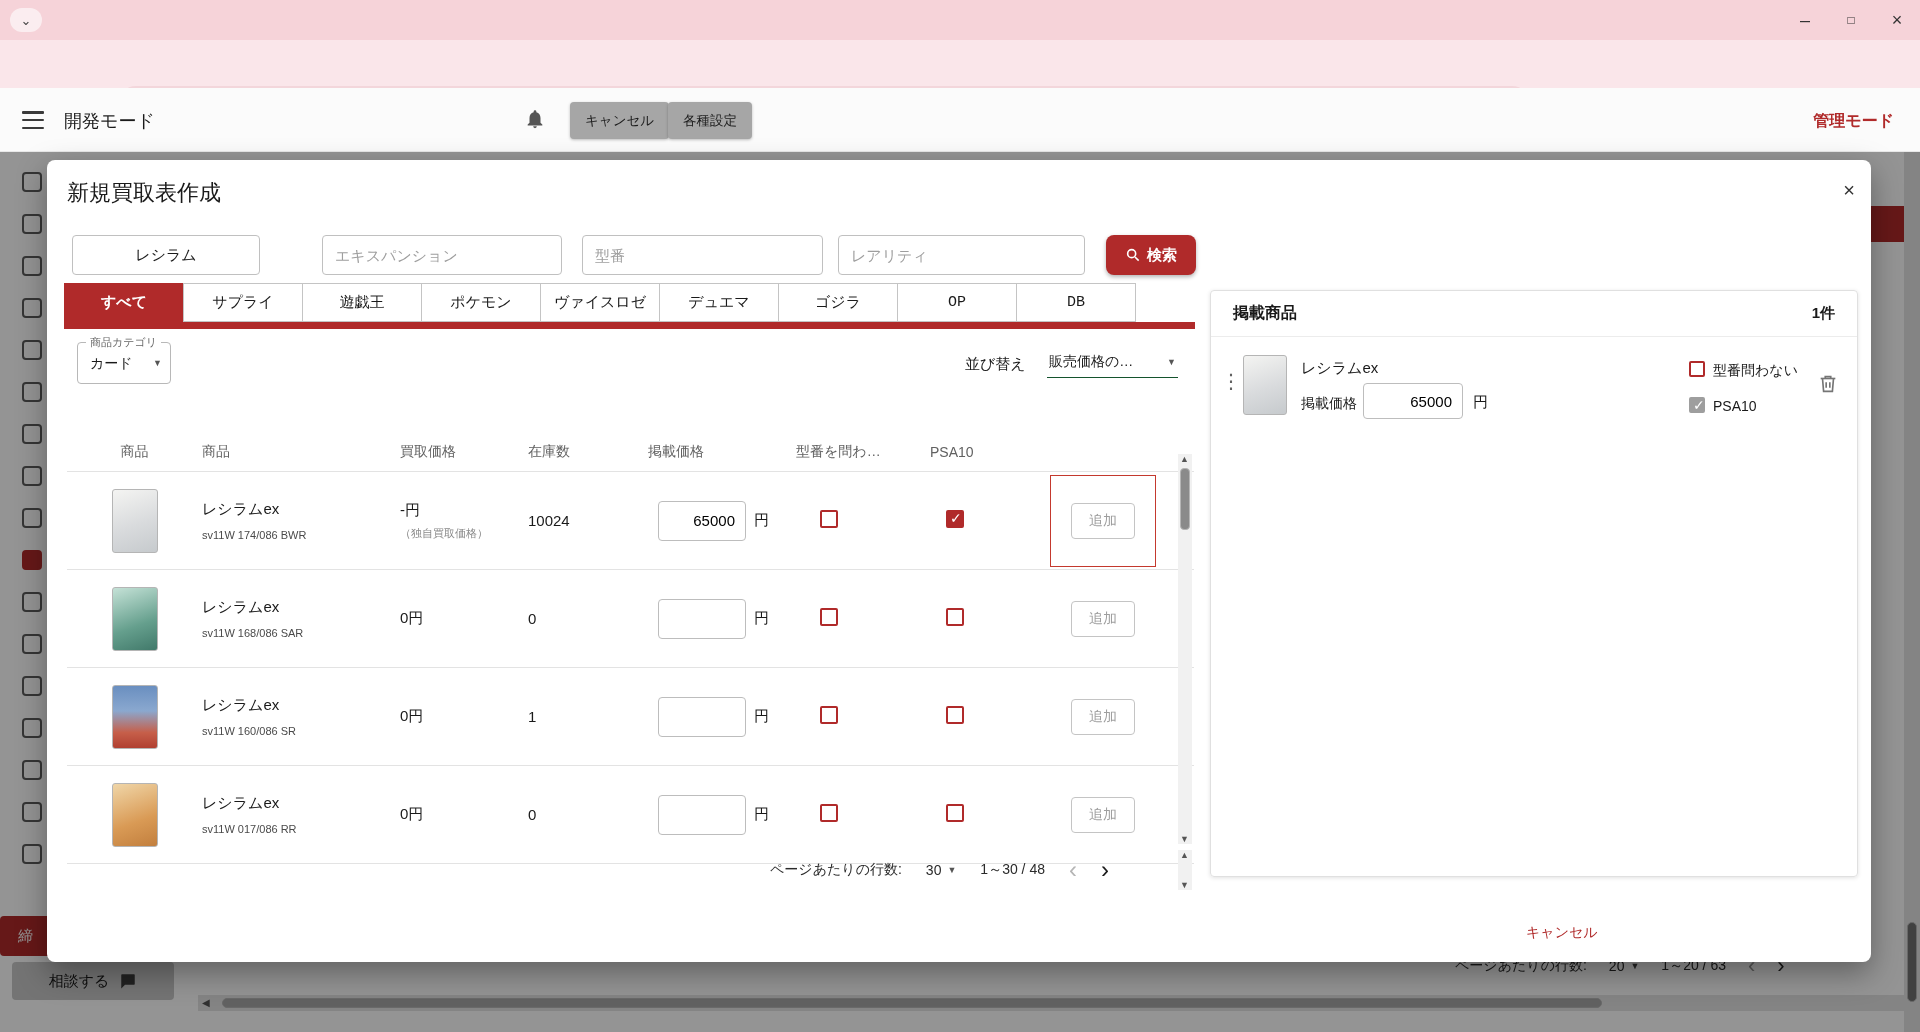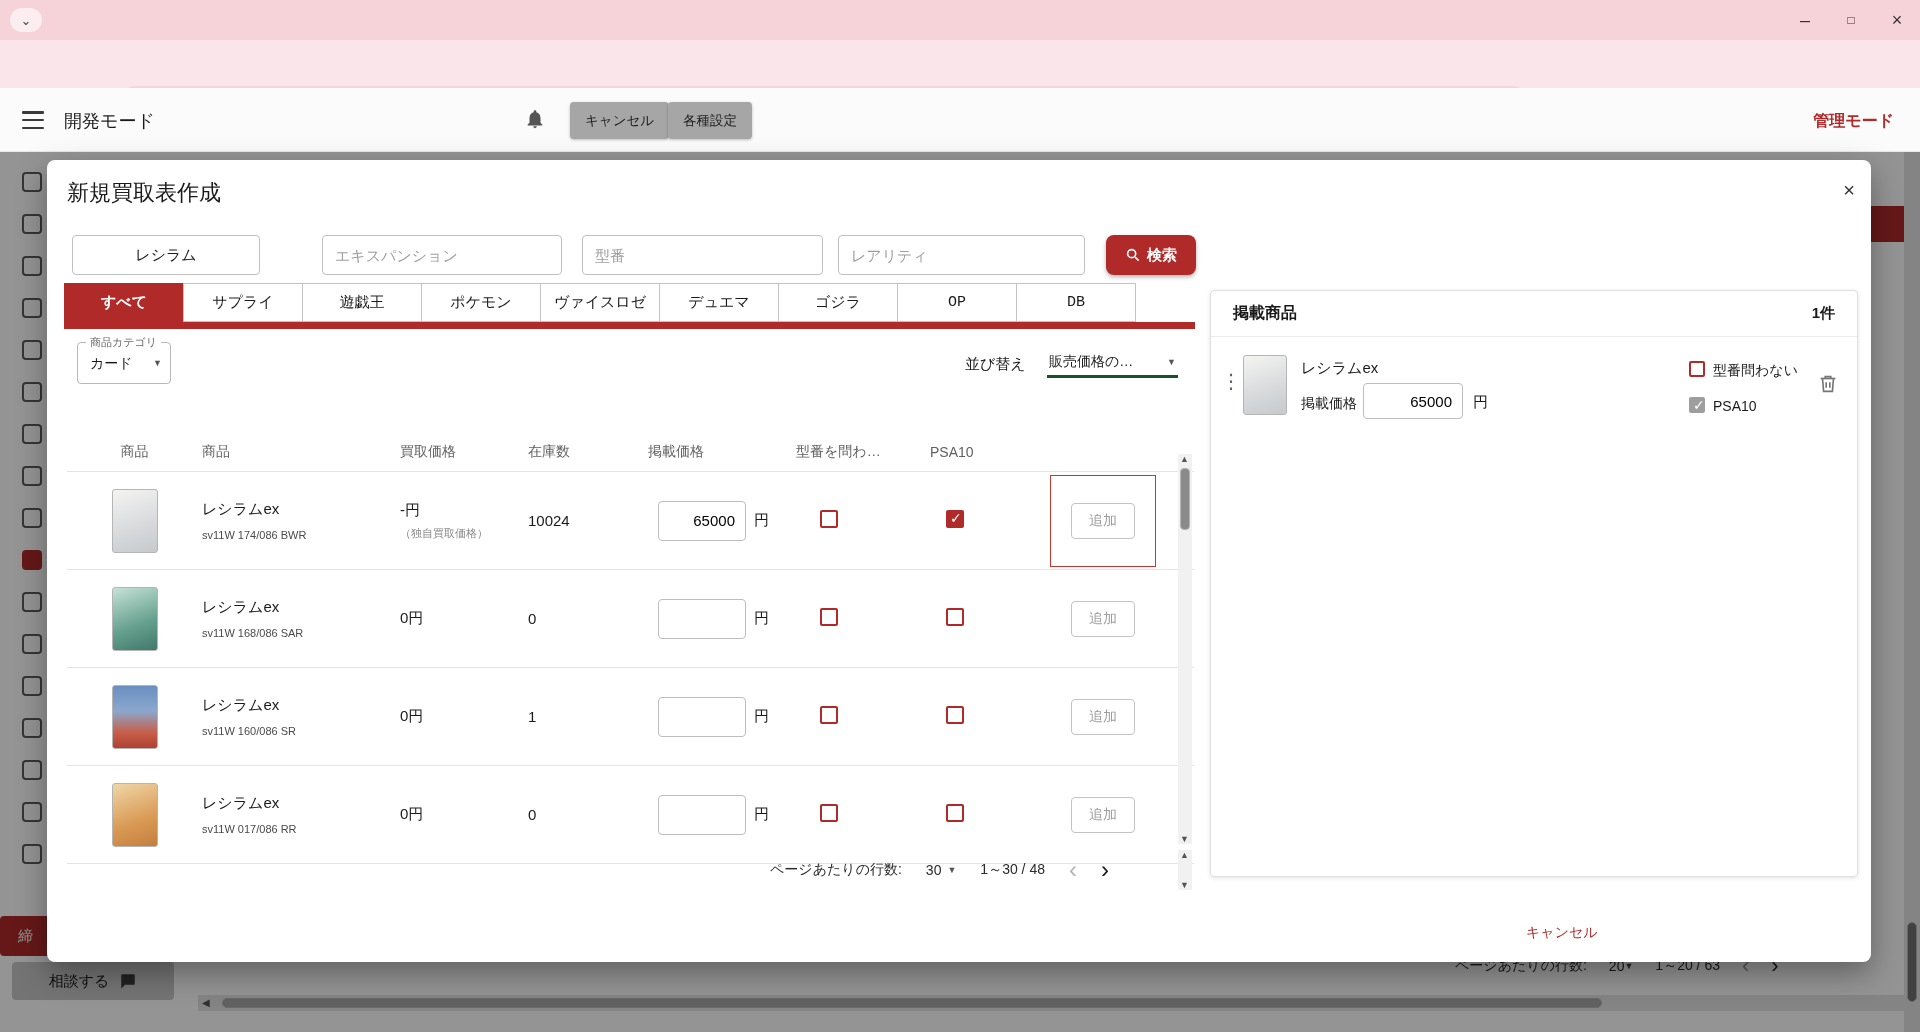--- a/index.html
+++ b/index.html
@@ -27,21 +27,21 @@
 
   
   .sidebar { position:absolute; left:0; top:152px; width:64px; height:880px; background:#fff; z-index:1; padding-top:20px; }
   .side-ico { width:20px; height:20px; border:2px solid #5c5c5c; border-radius:4px; margin:0 auto 22px auto; }
   .side-ico.active { background:#b02a2a; border-color:#b02a2a; }
   .bg-scrollup { position:absolute; left:205px; top:184px; font-size:12px; color:#222; z-index:1; }
   .bg-red-sliver { position:absolute; left:1864px; top:206px; width:48px; height:36px; background:#b02a2a; border-radius:4px; z-index:1; }
   .shime-btn { position:absolute; left:0; top:916px; width:70px; height:40px; background:#b02a2a; color:#fff; font-size:15px; border:none; border-radius:4px; z-index:1; text-align:left; padding-left:18px; }
   .consult-btn { position:absolute; left:12px; top:962px; width:162px; height:38px; background:#c9c9c9; border:none; border-radius:4px; font-size:15px; color:#1a1a1a; display:flex; align-items:center; justify-content:center; gap:10px; z-index:1; }
   .bg-pagination { position:absolute; left:1455px; top:948px; height:36px; display:flex; align-items:center; gap:22px; font-size:14px; color:#2a2a2a; z-index:1; }
-  .bg-pagination .dd { display:flex; align-items:center; }
+  .bg-pagination .dd { display:flex; align-items:center; gap:6px; }
   .bg-pagination .chev { font-size:22px; color:#2a2a2a; }
   .bg-pagination .chev.disabled { color:#9a9a9a; }
   .hscroll { position:absolute; left:198px; top:995px; width:1706px; height:16px; background:#e3e3e3; z-index:1; }
   .hscroll .arrow { position:absolute; left:4px; top:2px; font-size:10px; color:#555; }
   .hscroll .thumb { position:absolute; left:24px; top:3px; width:1380px; height:10px; background:#a8a8a8; border-radius:5px; }
   .vscroll { position:absolute; left:1904px; top:152px; width:16px; height:880px; background:#e3e3e3; z-index:1; }
   .vscroll .thumb { position:absolute; left:3px; top:770px; width:10px; height:80px; background:#707070; border-radius:5px; }
 
   .overlay { position:absolute; left:0; top:152px; width:1920px; height:880px; background:rgba(0,0,0,.42); z-index:5; }
 
@@ -59,21 +59,21 @@
   .tab:first-child { margin-left:0; }
   .tab.active { background:#b02a2a; border-color:#b02a2a; color:#fff; font-weight:bold; }
   .tabs-bar { position:absolute; left:17px; top:162px; width:1131px; height:7px; background:#b02a2a; }
 
   .cat-select { position:absolute; left:30px; top:182px; width:94px; height:42px; border:1px solid #b8b8b8; border-radius:4px; }
   .cat-select .flabel { position:absolute; left:8px; top:-8px; background:#fff; padding:0 4px; font-size:11px; color:#666; white-space:nowrap; }
   .cat-select .fvalue { position:absolute; left:12px; top:12px; font-size:14px; color:#1a1a1a; }
   .cat-select .caret { position:absolute; right:8px; top:15px; font-size:9px; color:#555; }
 
   .sort-label { position:absolute; left:918px; top:195px; font-size:15px; color:#1a1a1a; }
-  .sort-select { position:absolute; left:1000px; top:186px; width:131px; height:32px; border-bottom:3px solid #14532d; }
+  .sort-select { position:absolute; left:1000px; top:186px; width:131px; height:32px; border-bottom:1px solid #14532d; }
   .sort-select .fvalue { position:absolute; left:2px; top:7px; font-size:14px; color:#1a1a1a; }
   .sort-select .caret { position:absolute; right:2px; top:11px; font-size:9px; color:#555; }
 
   .table { position:absolute; left:20px; top:272px; width:1127px; }
   .thead { display:flex; align-items:center; height:40px; border-bottom:1px solid #e3e3e3; font-size:14px; color:#616161; }
   .trow { display:flex; align-items:center; height:98px; border-bottom:1px solid #e3e3e3; }
   .c1{width:135px;} .c2{width:190px;} .c3{width:130px;} .c4{width:120px;} .c5{width:150px;} .c6{width:130px;} .c7{width:120px;} .c8{width:152px;}
   .thead .c1{text-align:center;}
   .thead .c3,.trow .c3{padding-left:8px;} .thead .c4,.trow .c4{padding-left:6px;}
   .thead .c5{padding-left:6px;} .trow .c5{padding-left:16px; display:flex; align-items:center; gap:8px;}

